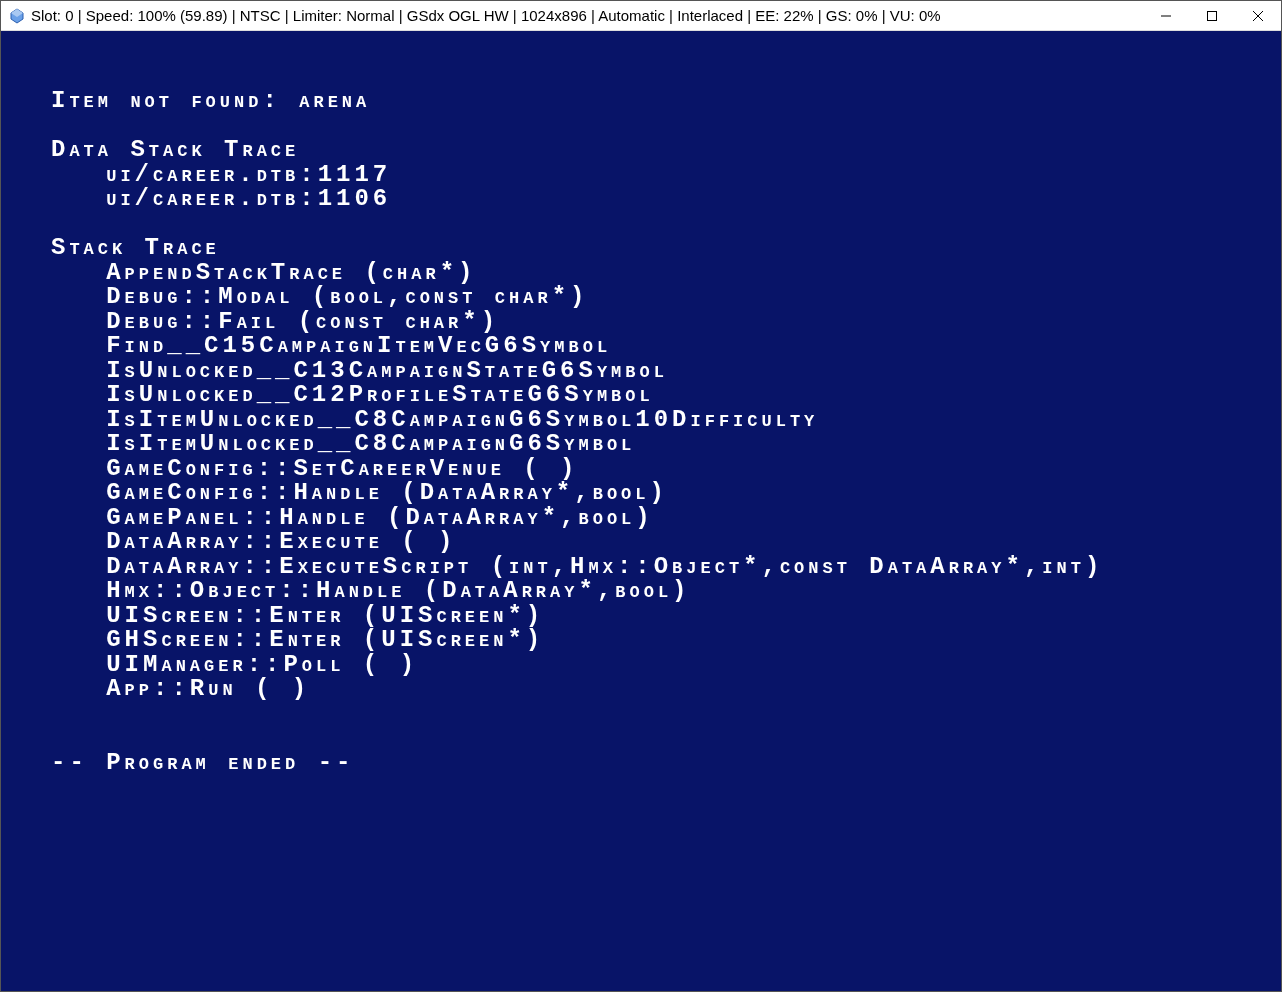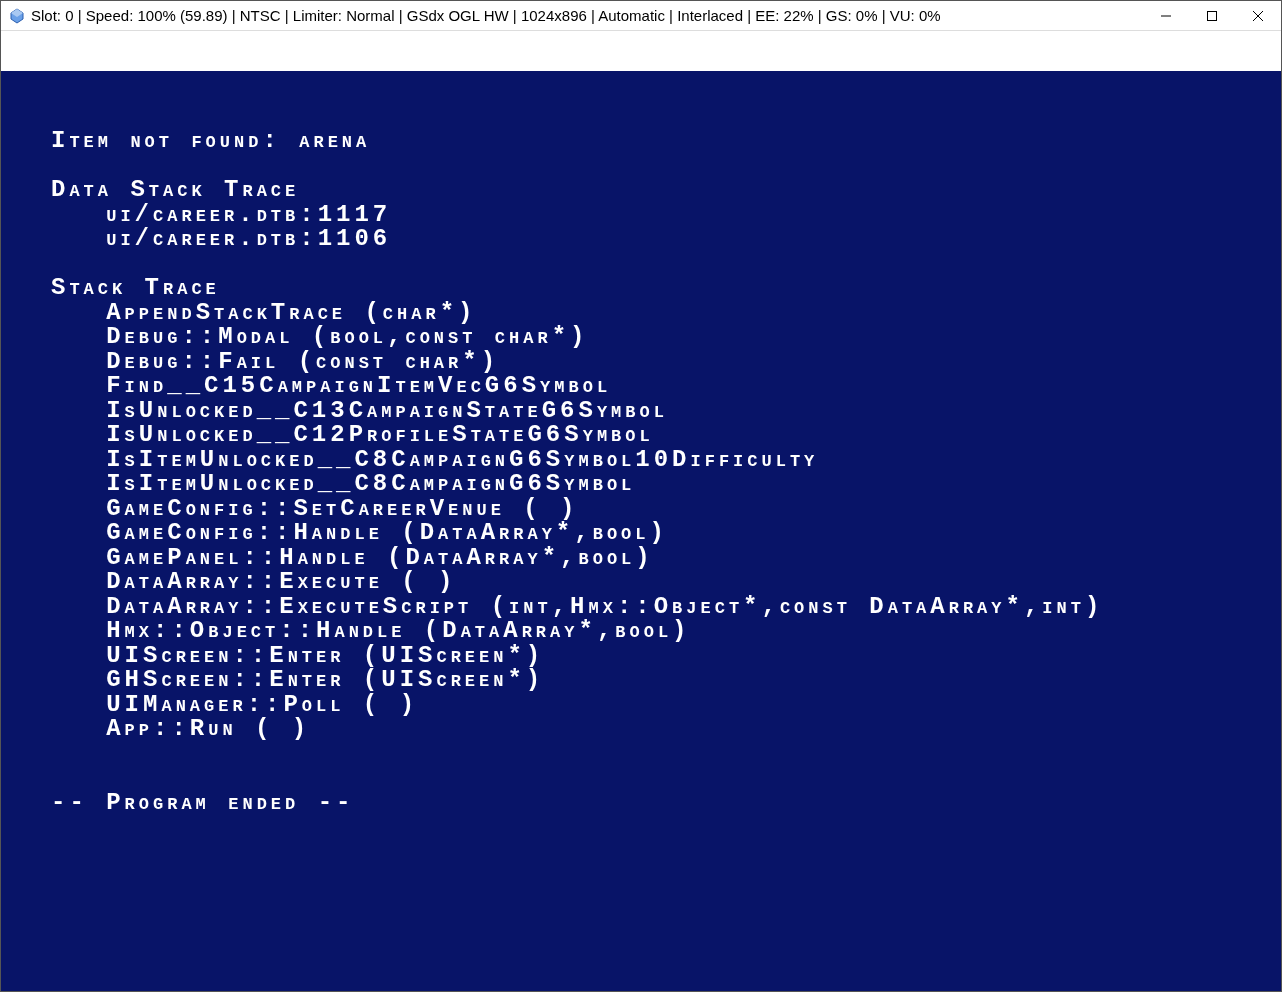--- a/index.html
+++ b/index.html
@@ -37,21 +37,20 @@
     font-size:10px; color:#000;
     font-family:"Segoe UI",sans-serif;
   }
   .win-btn svg { width:10px; height:10px; }
 
   .content {
     flex:1;
     background:#081468;
     padding:58px 46px 30px 50px;
     overflow:hidden;
-    margin-top:40px;
   }
   .console-text {
     color:#fff;
     font-family:"OCR A Extended","Courier New",monospace;
     font-variant:small-caps;
     font-size:24px;
     line-height:24.5px;
     letter-spacing:4px;
     font-weight:bold;
     white-space:pre-wrap;

